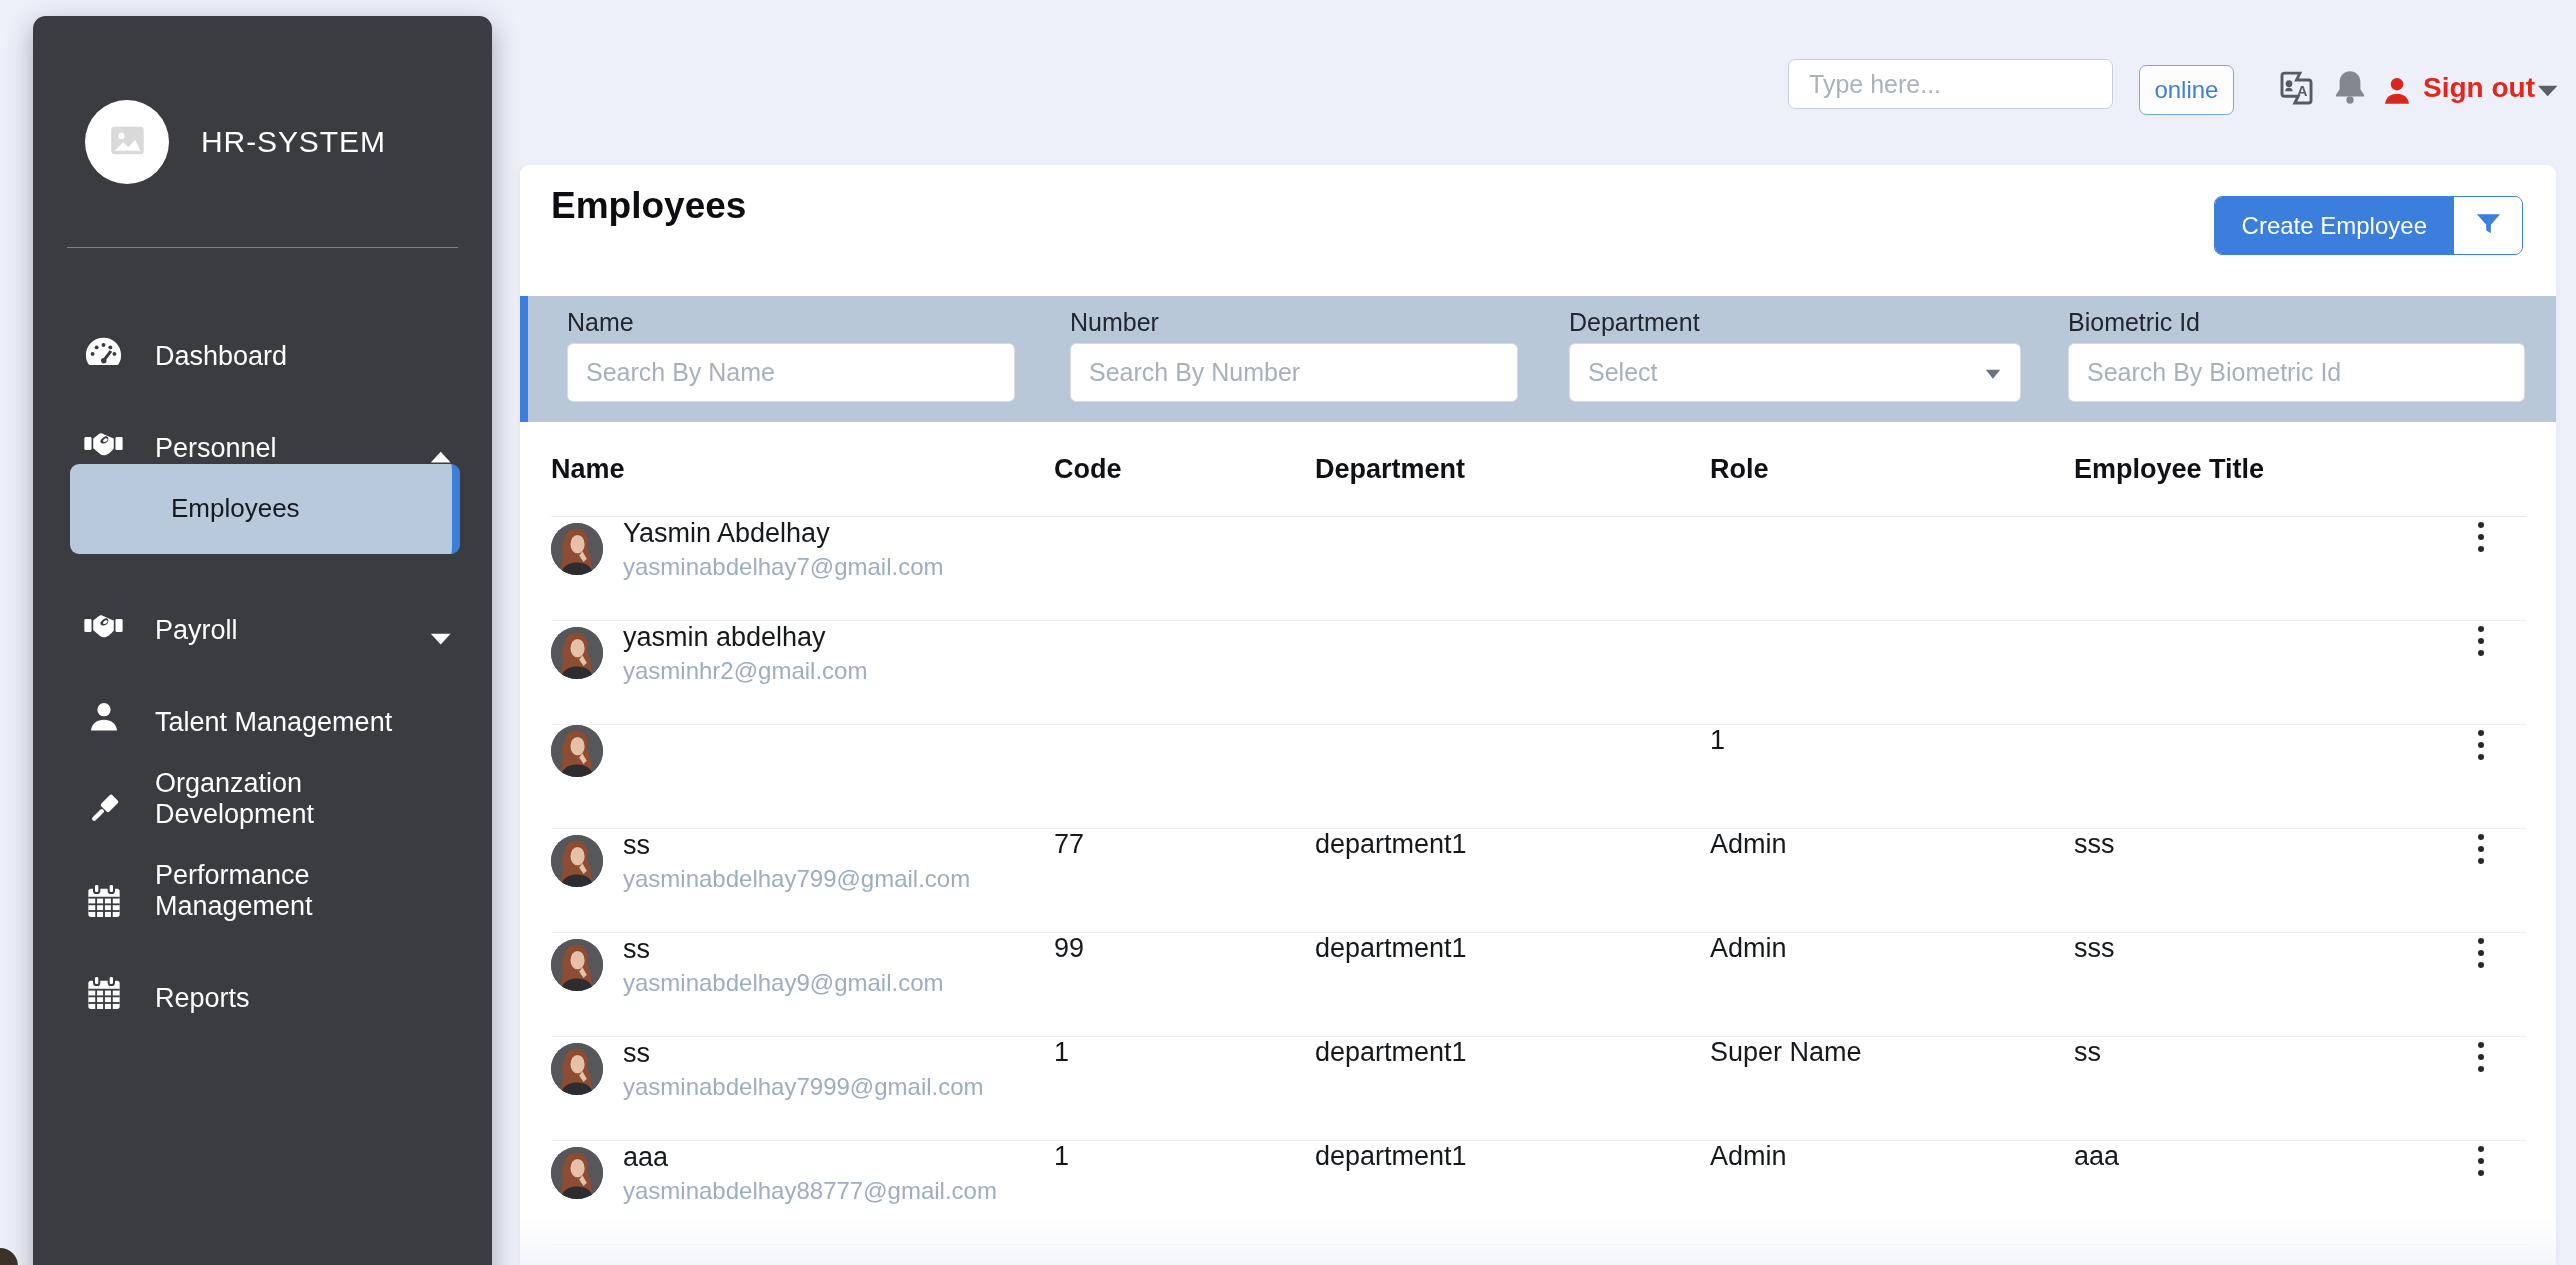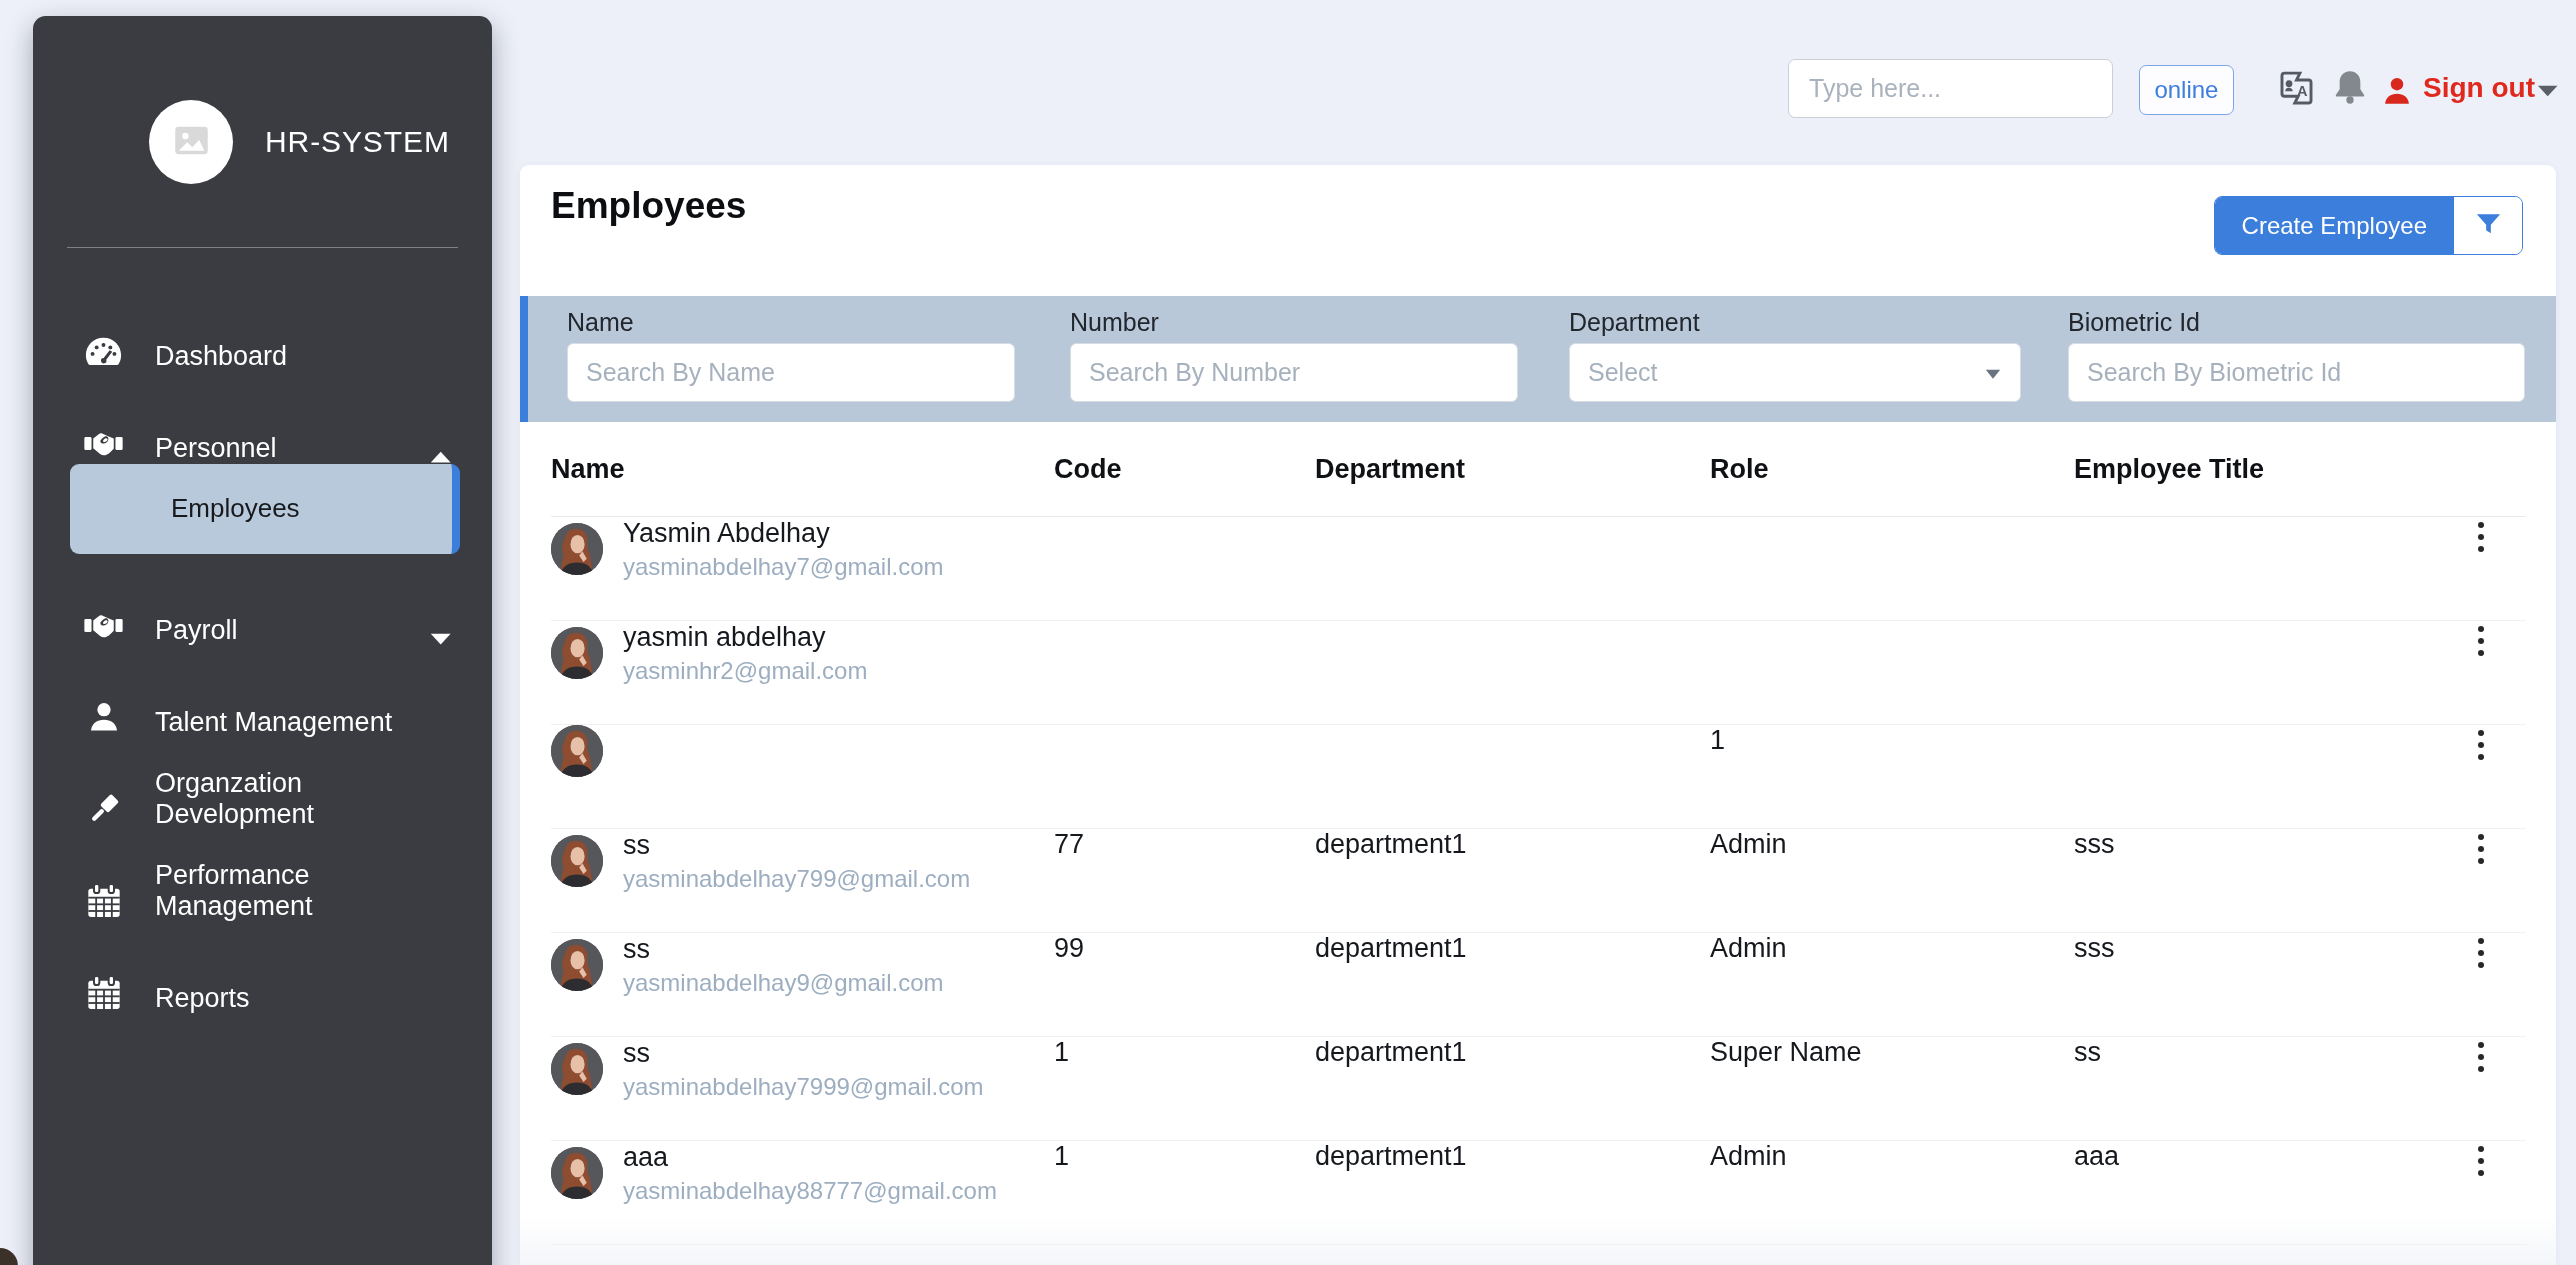--- a/index.html
+++ b/index.html
@@ -2,36 +2,36 @@
 <html style="font-size:14.4px"><head>
 <meta charset="utf-8">
 <style>
   * { margin:0; padding:0; box-sizing:border-box; }
   html,body { width:2576px; height:1266px; overflow:hidden; }
   body { font-family:"Liberation Sans", sans-serif; background:#edf0f9; position:relative; color:#16191e; }
 
   
   .sidebar { position:absolute; left:33px; top:16px; width:459px; height:1276px;
              background:#3a3c42; border-radius:12.6px; box-shadow:0 9px 27px rgba(20,24,40,.35); z-index:5; }
-  .logo-row { display:flex; align-items:center; padding:84px 0 0 116px; }
+  .logo-row { display:flex; align-items:center; padding:84px 0 0 52px; }
   .logo-circle { width:84px; height:84px; border-radius:50%; background:#fff; display:flex; align-items:center; justify-content:center; }
   .logo-text { color:#fff; font-size:30px; letter-spacing:0.9px; margin-left:32px; font-weight:400; }
   .side-divider { height:0.9px; background:rgba(255,255,255,.35); margin:63px 34px 0 34px; }
   .side-nav { margin-top:32px; }
   .nav-item { height:92px; display:flex; align-items:flex-end; padding:0 40px 0 50px; color:#fff; cursor:pointer; }
   .nav-item .nicon { width:41px; height:41px; margin-right:31px; flex:0 0 auto; display:flex; align-items:center; justify-content:center; }
   .nav-item .nlabel { font-size:27px; font-weight:400; }
   .nav-caret { margin-left:auto; display:flex; }
   .subnav-item { height:90px; margin:0 32px 0 37px; background:#b7c9da; border-radius:9px;
                  border-right:8px solid #3c7edc; display:flex; align-items:center; padding-left:101px; cursor:pointer; }
   .subnav-item .nlabel { color:#17191d; font-size:26px; }
   .corner-dot { position:absolute; left:-18px; bottom:-18px; width:36px; height:36px; border-radius:50%; background:#3b3128; z-index:6; }
 
   
-  .search-box { position:absolute; left:1788px; top:59px; width:325px; height:59px; background:#fff;
+  .search-box { position:absolute; left:1788px; top:59px; width:325px; height:50px; background:#fff;
                 border:0.9px solid #c9ced7; border-radius:7.2px; font-size:25px; color:#4a5058; padding:12px 20px;
                 font-family:"Liberation Sans", sans-serif; }
   .search-box::placeholder { color:#a9b2bd; }
   .online-badge { position:absolute; left:2139px; top:65px; height:50px; padding:0 14.4px; background:#fdfdff;
                   border:1.8px solid #79a5e8; border-radius:7.2px; color:#3c7edc; font-size:24px;
                   display:flex; align-items:center; cursor:pointer; }
   .tb-icon { position:absolute; cursor:pointer; display:flex; }
   .signout { position:absolute; left:2423px; top:72px; color:#e0281d; font-size:28px; font-weight:600; cursor:pointer; }
 
   

